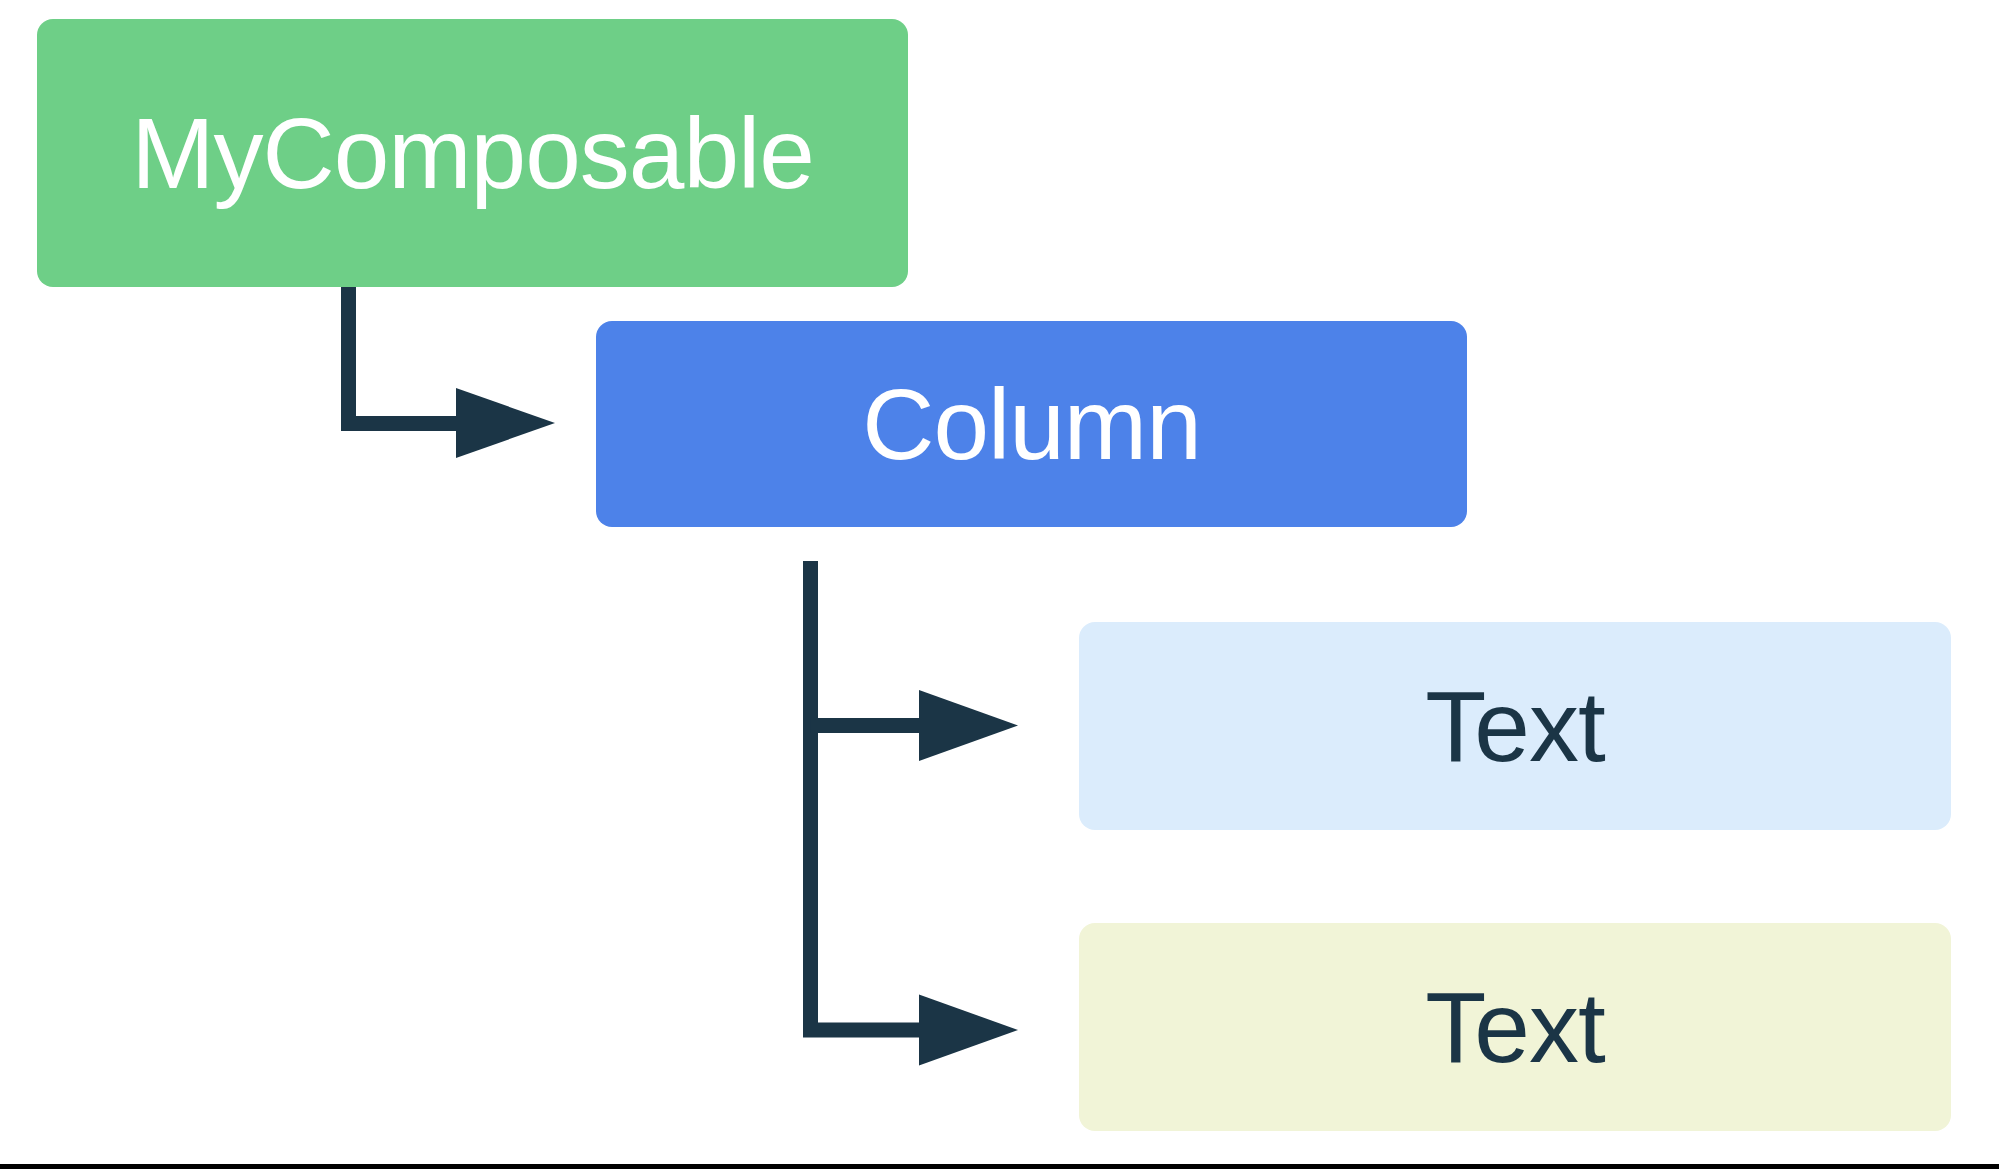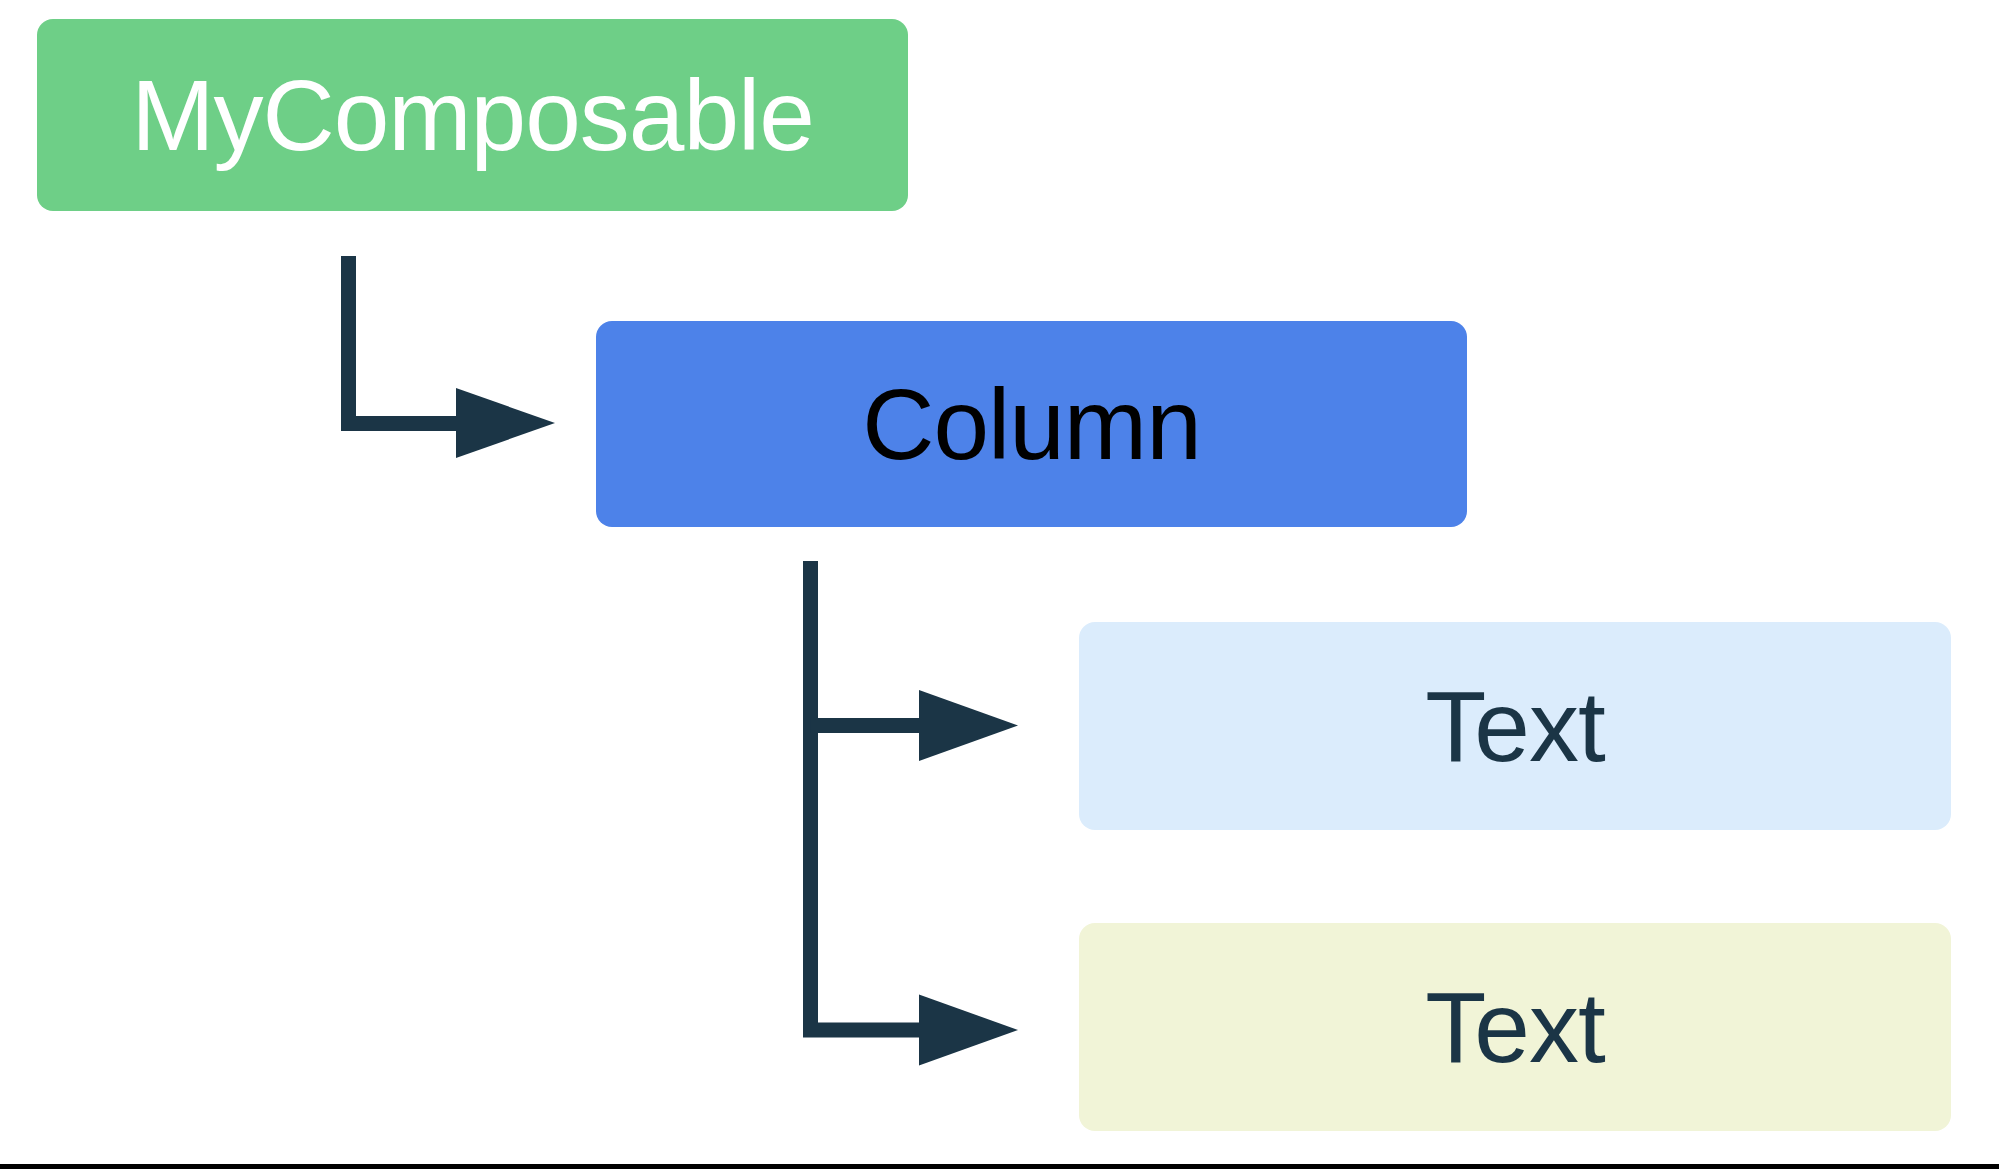--- a/index.html
+++ b/index.html
@@ -28,26 +28,26 @@
     border-radius: 16px;
     display: flex;
     align-items: center;
     justify-content: center;
     font-size: 100px;
     font-weight: 400;
     letter-spacing: -1px;
     white-space: nowrap;
   }
   .node-root {
-    left: 37px;  top: 19px;  width: 871px; height: 192px;
+    left: 37px;  top: 19px;  width: 871px; height: 268px;
     background: #6ECF87; color: #ffffff;
   }
   .node-column {
     left: 596px; top: 321px; width: 871px; height: 206px;
-    background: #4D82E9; color: #000000;
+    background: #4D82E9; color: #ffffff;
   }
   .node-text1 {
     left: 1079px; top: 622px; width: 872px; height: 208px;
     background: #DBECFC; color: #1B3546;
   }
   .node-text2 {
     left: 1079px; top: 923px; width: 872px; height: 208px;
     background: #F1F4D7; color: #1B3546;
   }
   .bottom-rule {

